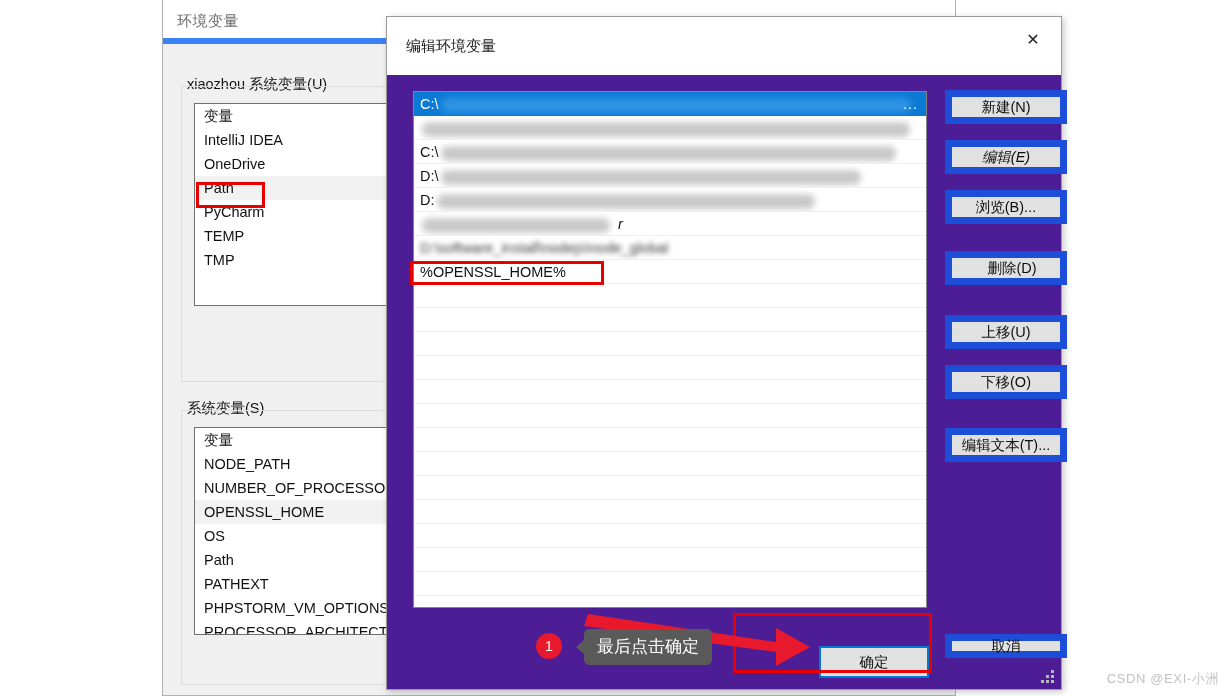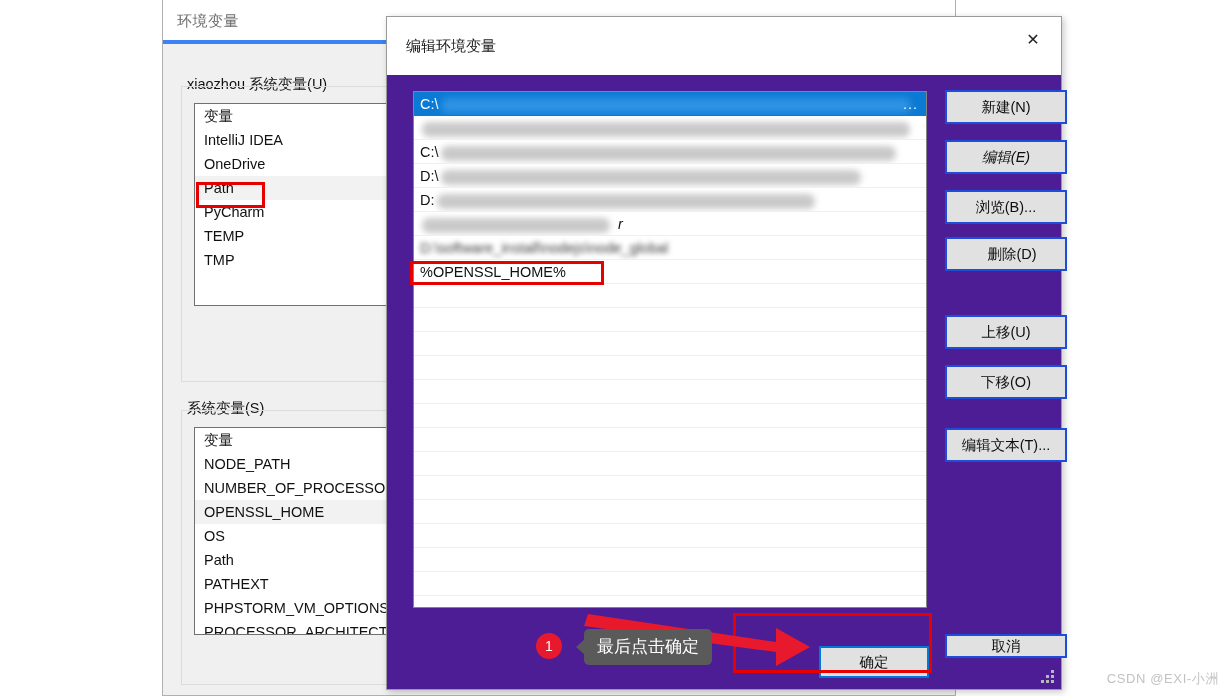--- a/index.html
+++ b/index.html
@@ -30,21 +30,21 @@
     border: 1px solid #b0b0b0;
     border-top: none;
     box-sizing: border-box;
   }
   .bg-titlebar {
     position: absolute;
     left: 0; top: 0;
     width: 100%;
     height: 44px;
     background: #ffffff;
-    border-bottom: 4px solid #3b82f6;
+    border-bottom: 6px solid #3b82f6;
     box-sizing: border-box;
   }
   .bg-title-text {
     position: absolute;
     left: 14px;
     top: 12px;
     font-size: 15px;
     color: #6b6b6b;
     letter-spacing: 0.5px;
   }
@@ -187,21 +187,21 @@
     letter-spacing: 1px;
   }
   .prow .blurtext {
     filter: blur(2.4px);
     color: #3d3d3d;
   }
 
   .btn {
     position: absolute;
     background: #e1e1e1;
-    border: 2px solid #1d4ed8;
+    border: 7px solid #1d4ed8;
     box-sizing: border-box;
     font-size: 14.5px;
     color: #0e0e0e;
     display: flex;
     align-items: center;
     justify-content: center;
     cursor: default;
     font-family: "Liberation Sans", "DejaVu Sans", sans-serif;
   }
   .btn.side {
@@ -362,21 +362,21 @@
       <div class="prow"></div>
       <div class="prow"></div>
       <div class="prow"></div>
       <div class="prow"></div>
       <div class="prow"></div>
     </div>
 
     <div class="btn side" style="top:73px;">新建(N)</div>
     <div class="btn side" style="top:123px;font-style:italic;">编辑(E)</div>
     <div class="btn side" style="top:173px;">浏览(B)...</div>
-    <div class="btn side" style="top:220px;padding-left:12px;">删除(D)</div>
+    <div class="btn side" style="top:234px;padding-left:12px;">删除(D)</div>
     <div class="btn side" style="top:298px;">上移(U)</div>
     <div class="btn side" style="top:348px;">下移(O)</div>
     <div class="btn side" style="top:411px;">编辑文本(T)...</div>
 
     <div class="btn primary" style="left:432px; top:617px; width:110px; height:32px;margin-top:12px;">确定</div>
     <div class="btn" style="left:558px; top:617px; width:122px; height:24px;">取消</div>
 
     <div class="grip">
       <i style="right:0px; bottom:0px;"></i>
       <i style="right:5px; bottom:0px;"></i>

